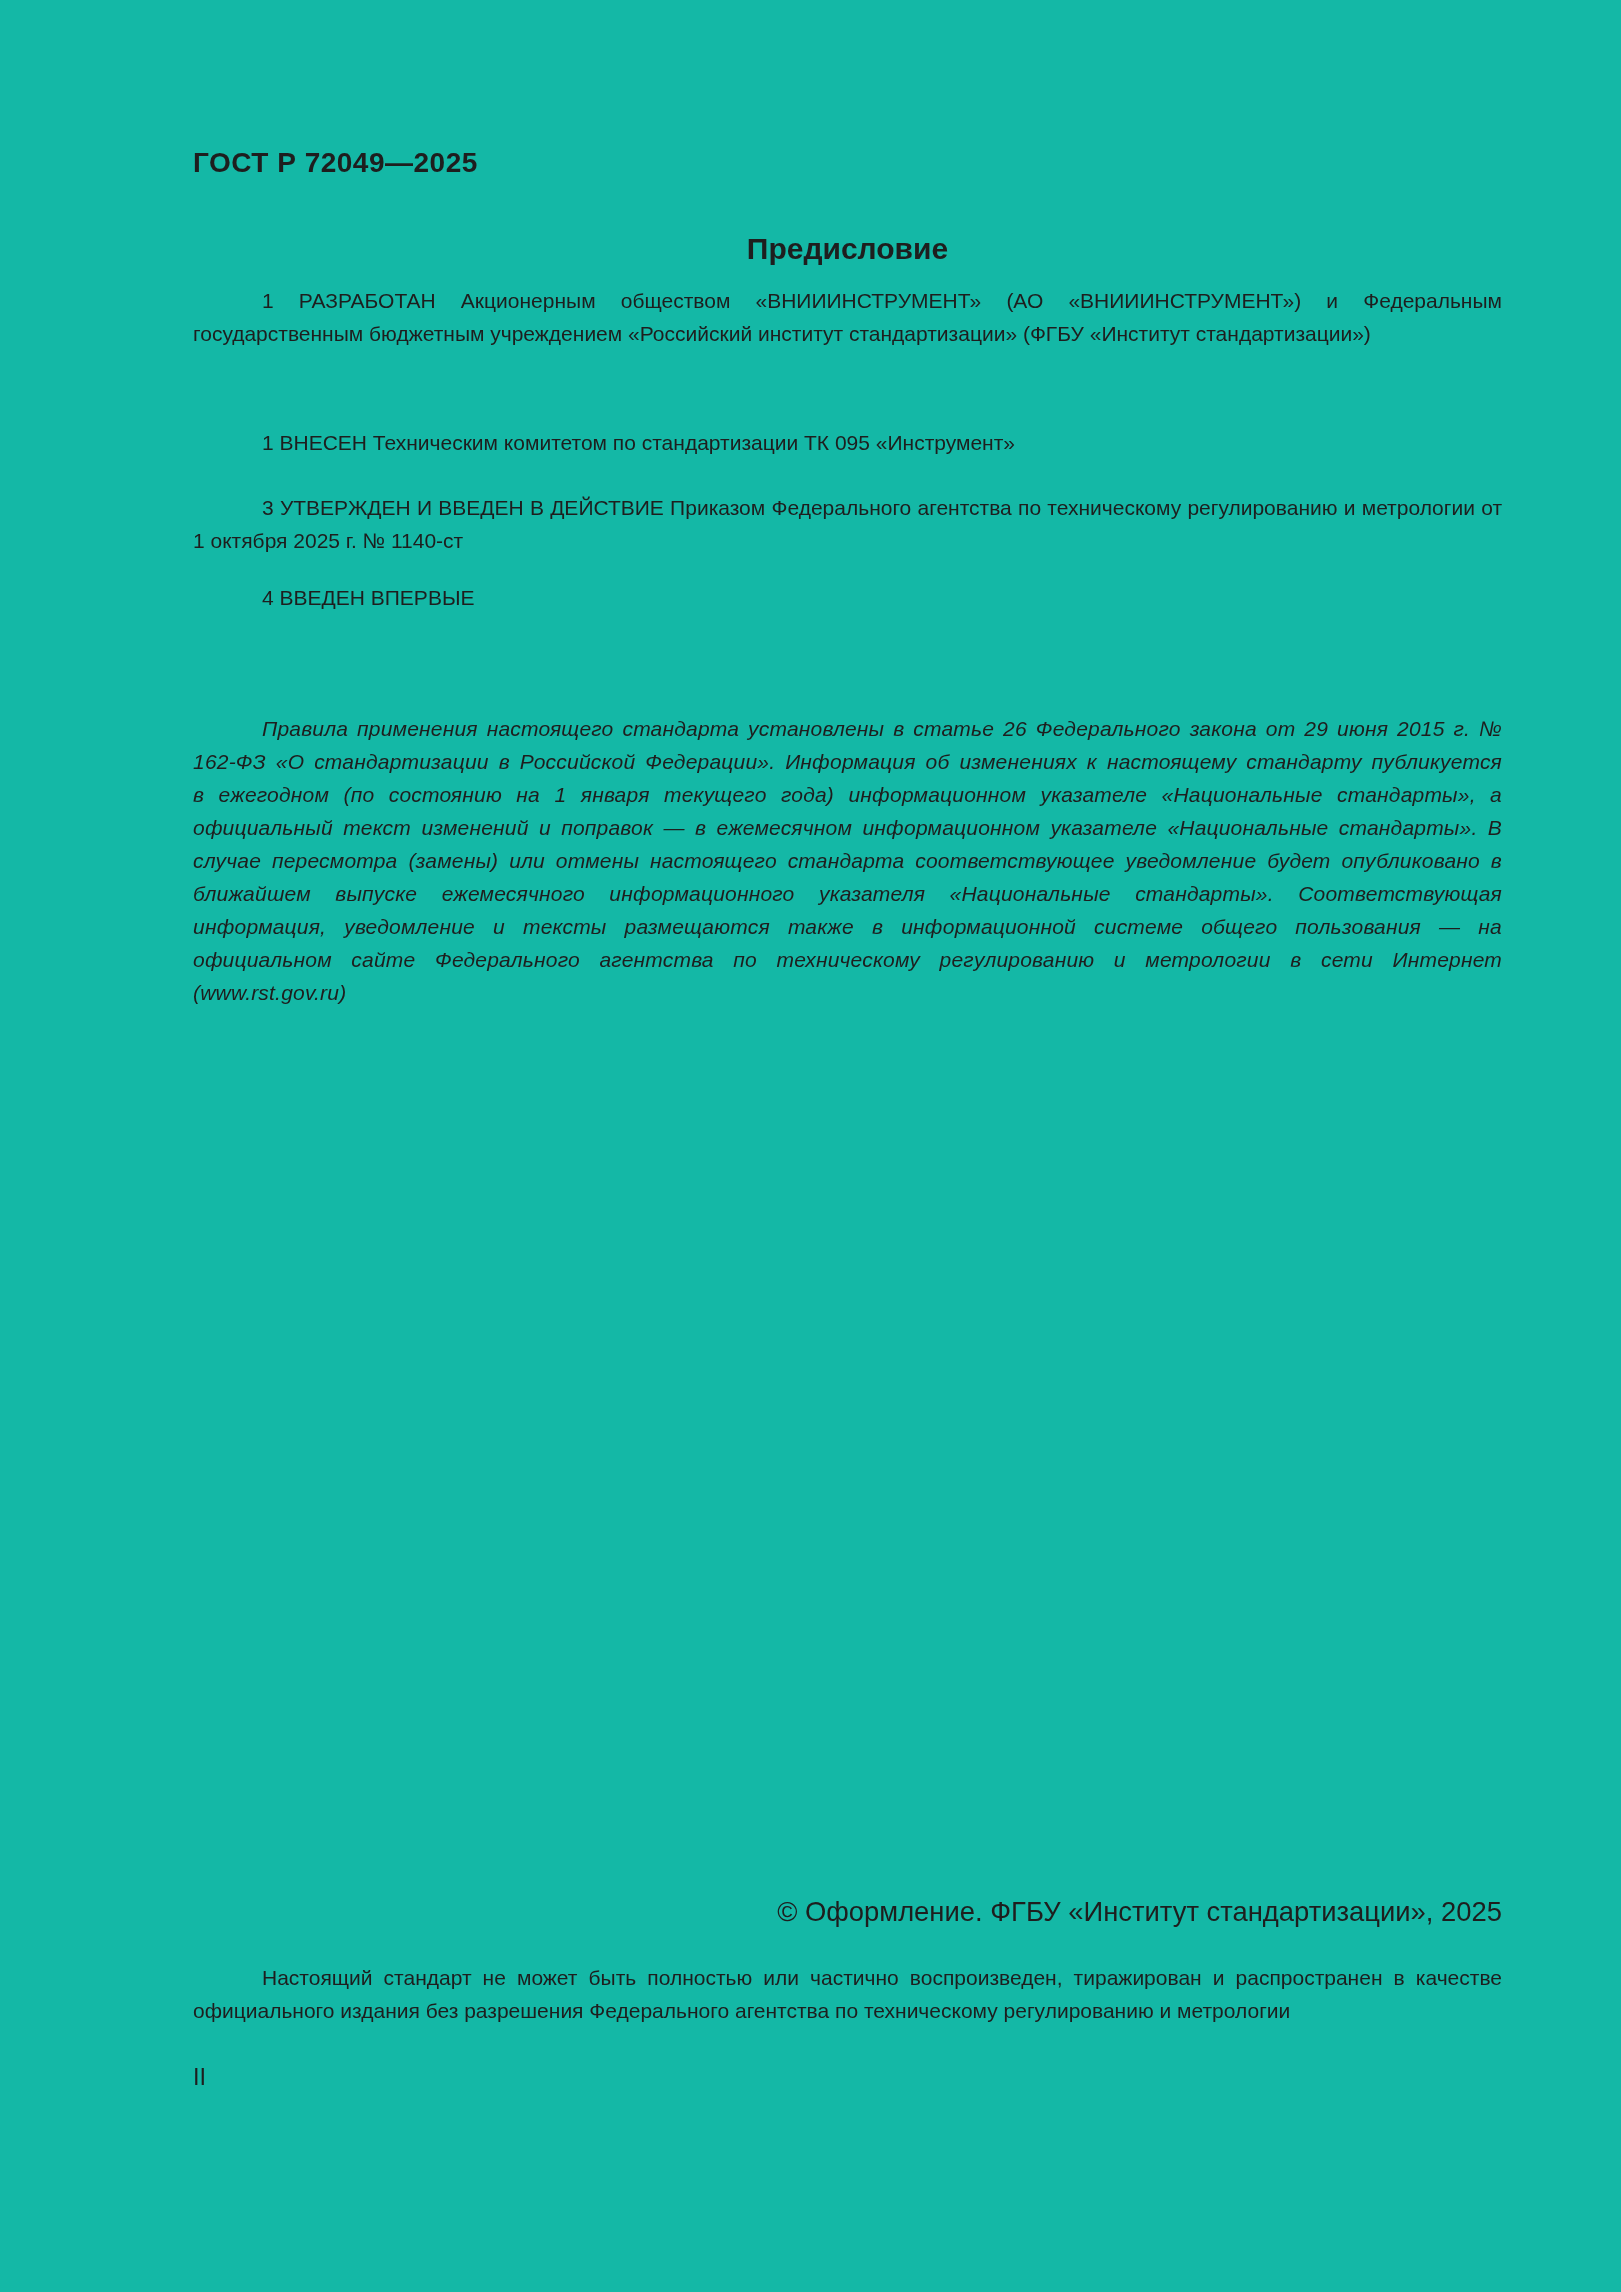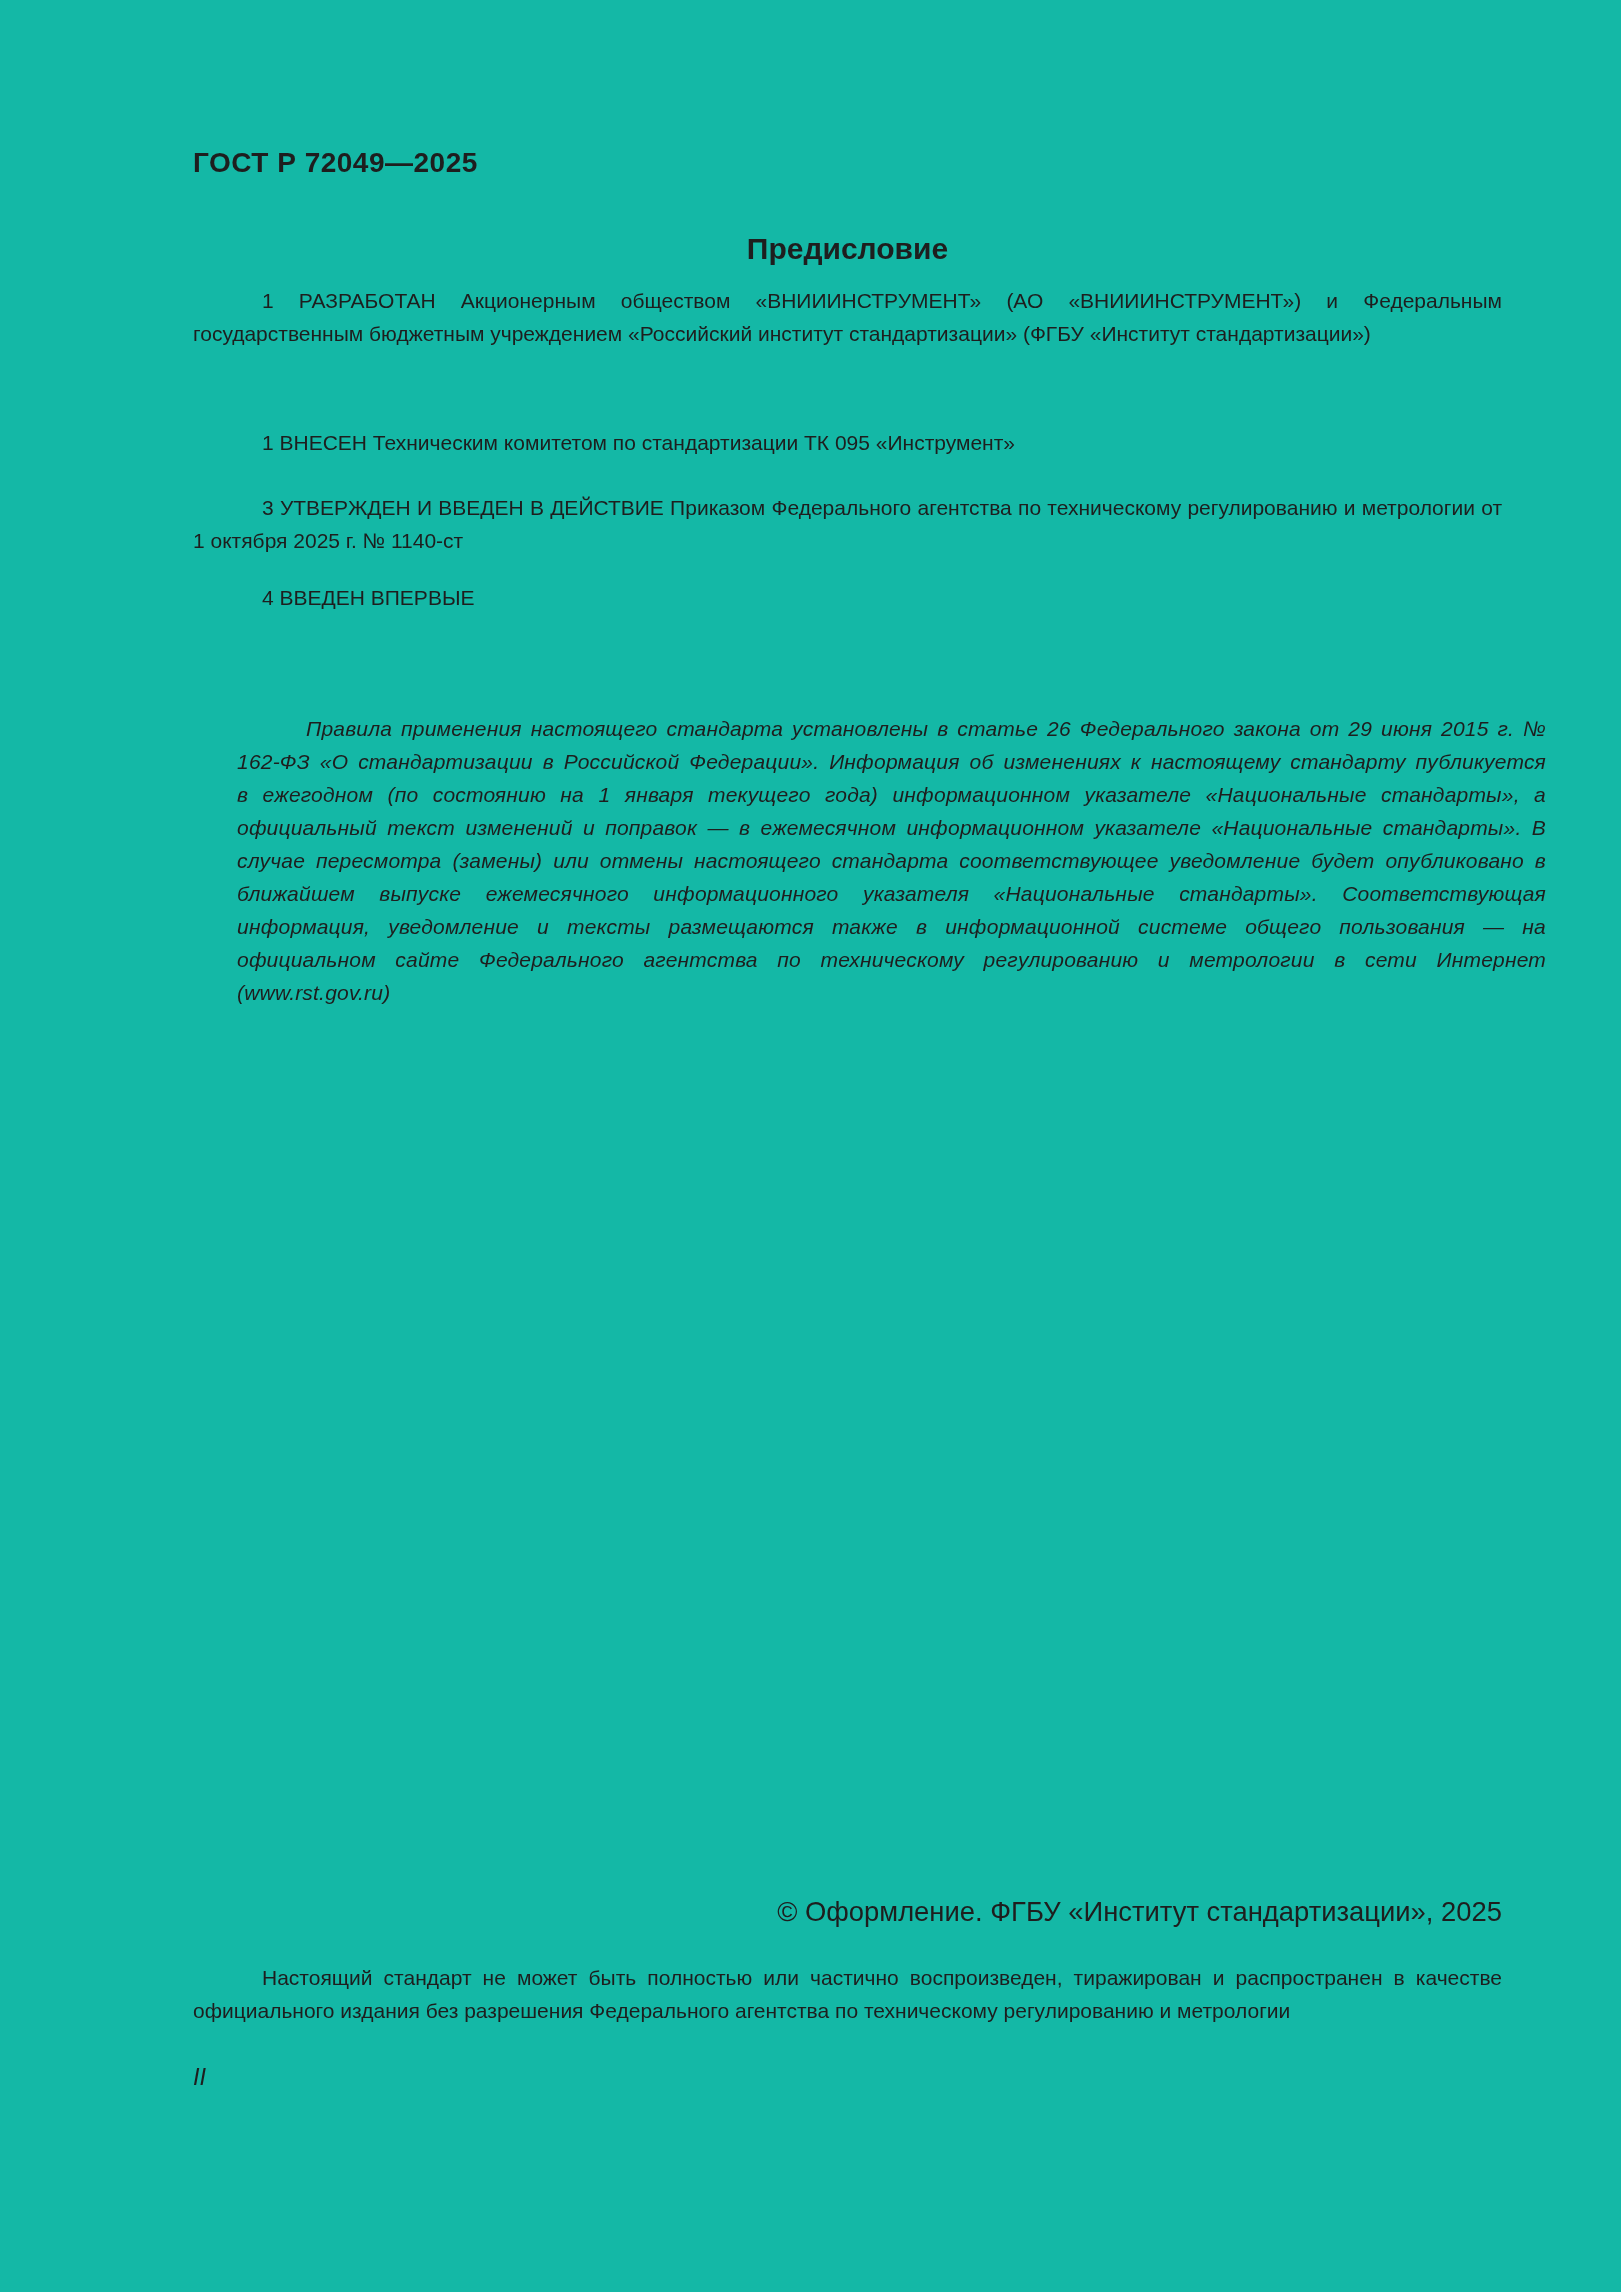--- a/index.html
+++ b/index.html
@@ -42,38 +42,36 @@
   }
   .p1 { top: 284px; }
   .p2 { top: 426px; }
   .p3 { top: 491px; }
   .p4 { top: 581px; }
   .legal {
     top: 712px;
     font-style: italic;
     letter-spacing: 0.2px;
     word-spacing: 2.9px;
-    margin-left: 44px;
   }
   .copyright {
     top: 1895px;
     font-size: 27.4px;
     line-height: 33px;
     text-align: right;
     text-indent: 0;
   }
   .footer-note {
     top: 1961px;
   }
   .page-number {
     top: 2064px;
     left: 193px;
     font-size: 23.5px;
     line-height: 27.4px;
-    font-style: italic;
   }
 </style>
 </head>
 <body>
 
 <div class="page">
 
   <div class="abs doc-code">ГОСТ Р 72049—2025</div>
 
   <h1 class="abs col title">Предисловие</h1>

